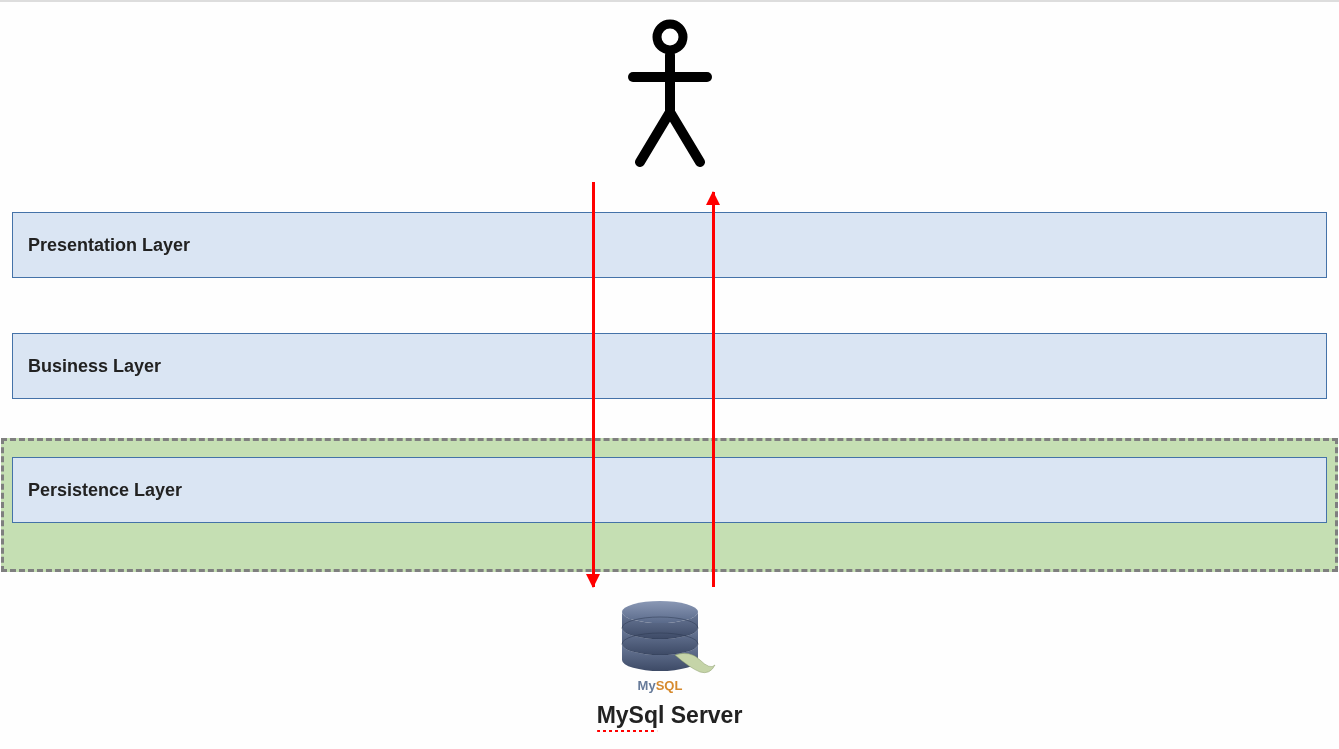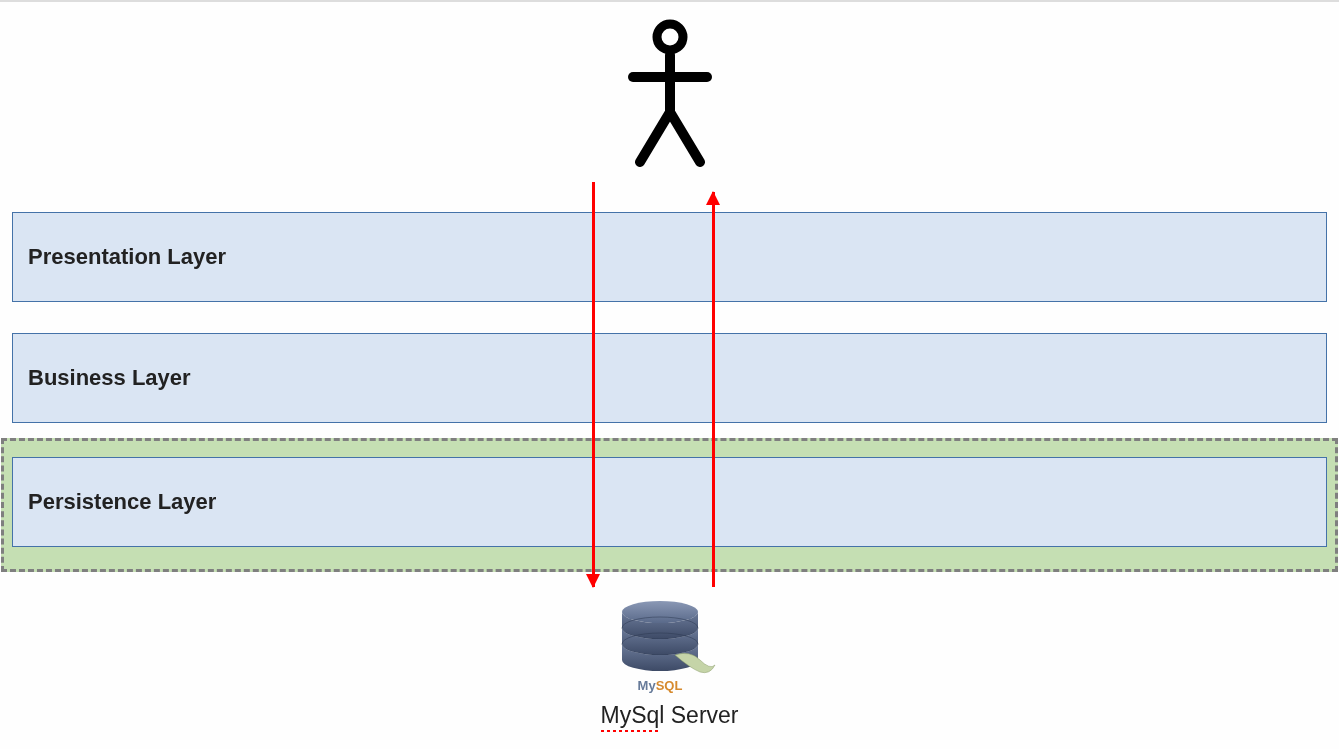--- a/index.html
+++ b/index.html
@@ -23,28 +23,28 @@
     .actor {
       position: absolute;
       left: 50%;
       top: 15px;
       transform: translateX(-50%);
     }
     .layer-box {
       position: absolute;
       left: 12px;
       right: 12px;
-      height: 90px;
+      height: 66px;
       background: #dae5f3;
       border: 1px solid #4472a8;
       display: flex;
       align-items: center;
       padding-left: 15px;
       font-weight: bold;
-      font-size: 22px;
+      font-size: 18px;
       color: #222;
     }
     .layer-presentation {
       top: 210px;
     }
     .layer-business {
       top: 323px;
       margin-top: 8px;
     }
     .layer-persistence {
@@ -109,20 +109,21 @@
     }
     .db-label {
       position: absolute;
       left: 50%;
       top: 700px;
       transform: translateX(-50%);
       font-size: 23px;
       color: #222;
       text-align: center;
       white-space: nowrap;
+      font-weight: bold;
     }
     .db-label::after {
       content: '';
       position: absolute;
       bottom: -3px;
       left: 0;
       width: 60px;
       height: 2px;
       background-image: repeating-linear-gradient(90deg, #ff0000 0, #ff0000 3px, transparent 3px, transparent 6px);
     }

